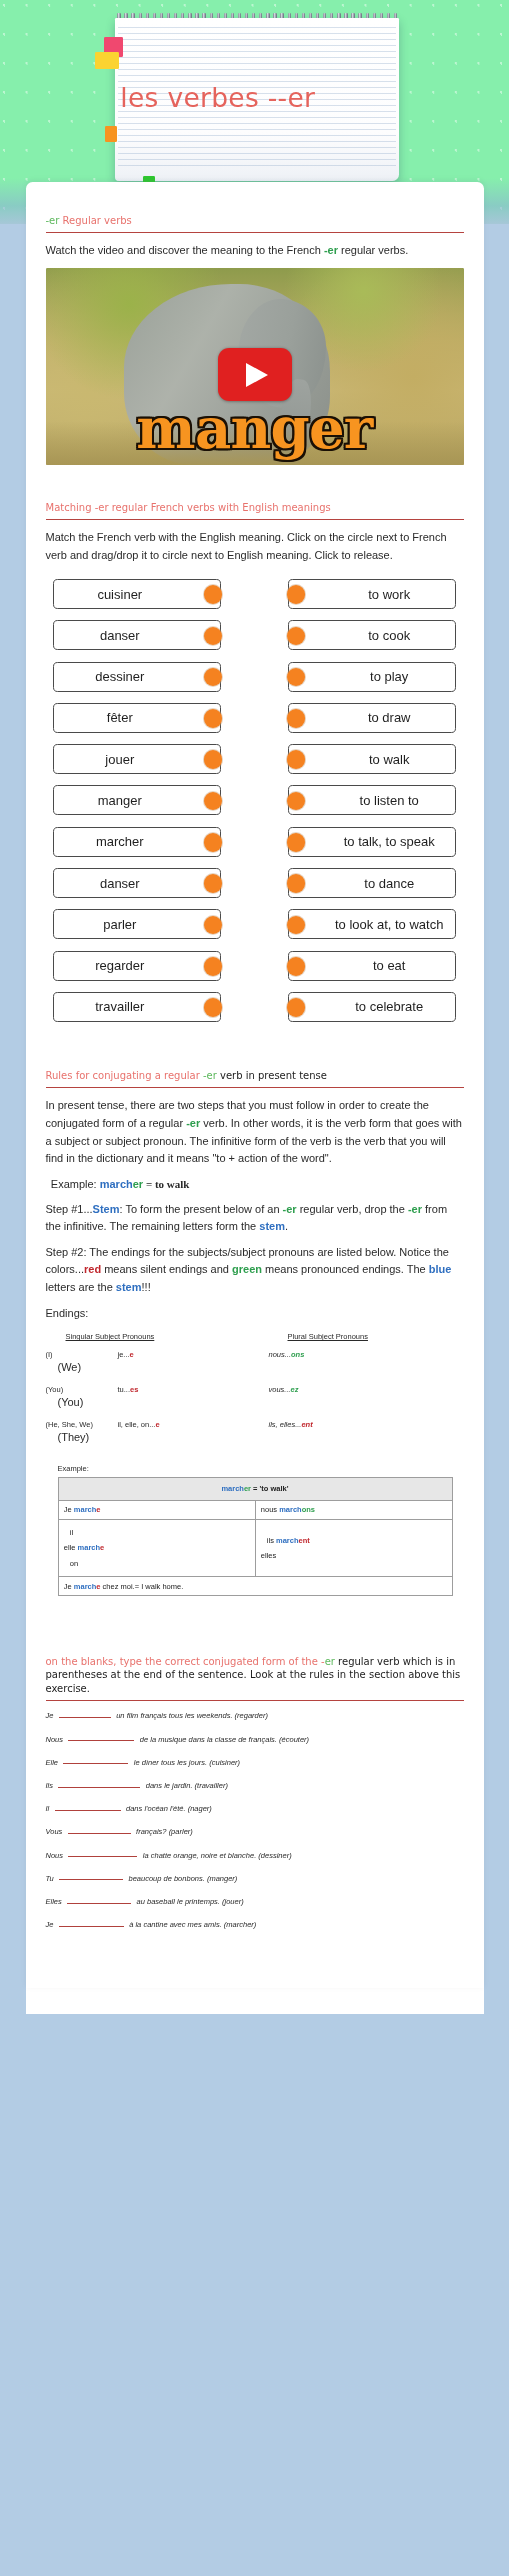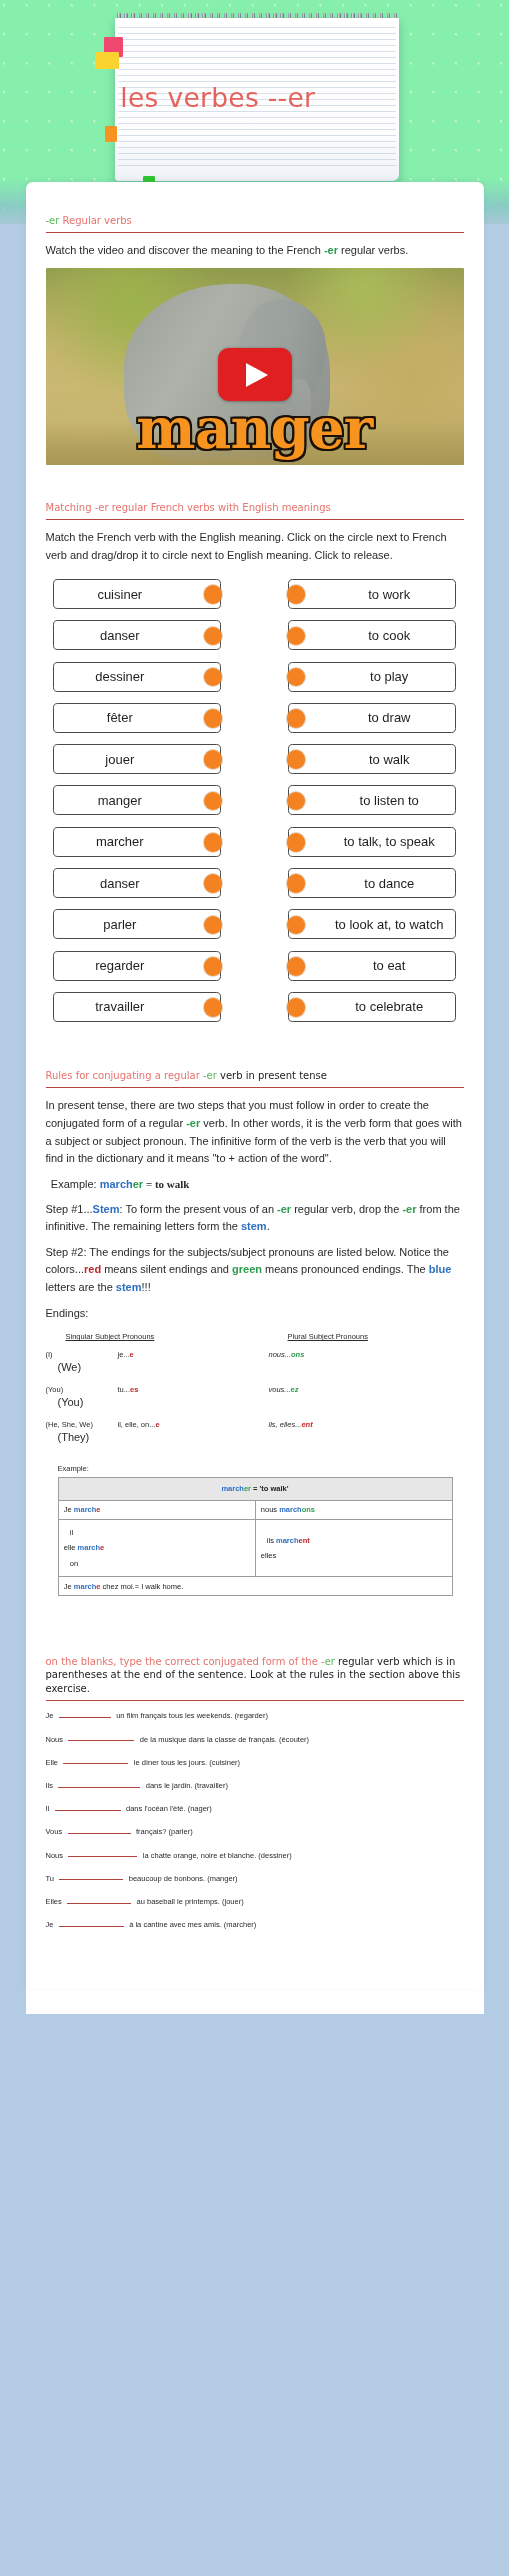--- a/index.html
+++ b/index.html
@@ -263,21 +263,21 @@
     background: #e7e7e7;
     text-align: center;
     padding: 6.6px 5.3px;
     font-weight: bold;
   }
   table.conj td.half { width: 50%; }
   td.pron-stack div { padding: 3.3px 0; }
   td.pron-stack div.ind { padding-left: 6px; }
 
   
-  .blanks { margin-top: 5px; }
+  .blanks { margin-top: 5px; font-style: italic; }
   .blank-line {
     font-size: 7.5px;
     color: #2a2a2a;
     margin-bottom: 12.6px;
     white-space: nowrap;
   }
   .blank {
     display: inline-block;
     border-bottom: 0.7px solid #b0413c;
     height: 8.6px;
@@ -498,21 +498,21 @@
 
     <p class="body">
       <span>In present tense, there are two steps that you must follow in order to create the conjugated form of a regular </span><span class="green-b">-er</span><span> verb.  In other words, it is the verb form that goes with a subject or subject pronoun.  The infinitive form of the verb is the verb that you will find in the dictionary and it means "to + action of the word".</span>
     </p>
 
     <p class="body" style="padding-left:5.3px;">
       <span>Example:  </span><span class="blue-b">march</span><span class="green-b">er</span><span class="b"> = to walk</span>
     </p>
 
     <p class="body">
-      <span>Step #1...</span><span class="blue-b">Stem</span><span>: To form the present vous of an </span><span class="green-b">-er</span><span> regular verb, drop the </span><span class="green-b">-er</span><span> from the infinitive.  The remaining letters form the </span><span class="blue-b">stem</span><span>.</span>
+      <span>Step #1...</span><span class="blue-b">Stem</span><span>: To form the present below of an </span><span class="green-b">-er</span><span> regular verb, drop the </span><span class="green-b">-er</span><span> from the infinitive.  The remaining letters form the </span><span class="blue-b">stem</span><span>.</span>
     </p>
 
     <p class="body">
       <span>Step #2:  The endings for the subjects/subject pronouns are listed below.  Notice the colors...</span><span class="red-b">red</span><span> means silent endings and </span><span class="green-b">green</span><span> means pronounced endings.  The </span><span class="blue-b">blue</span><span> letters are the </span><span class="blue-b">stem</span><span>!!!</span>
     </p>
 
     <p class="body" style="margin-top:8px;">Endings:</p>
 
     <div class="endings">
       <div class="end-head">

